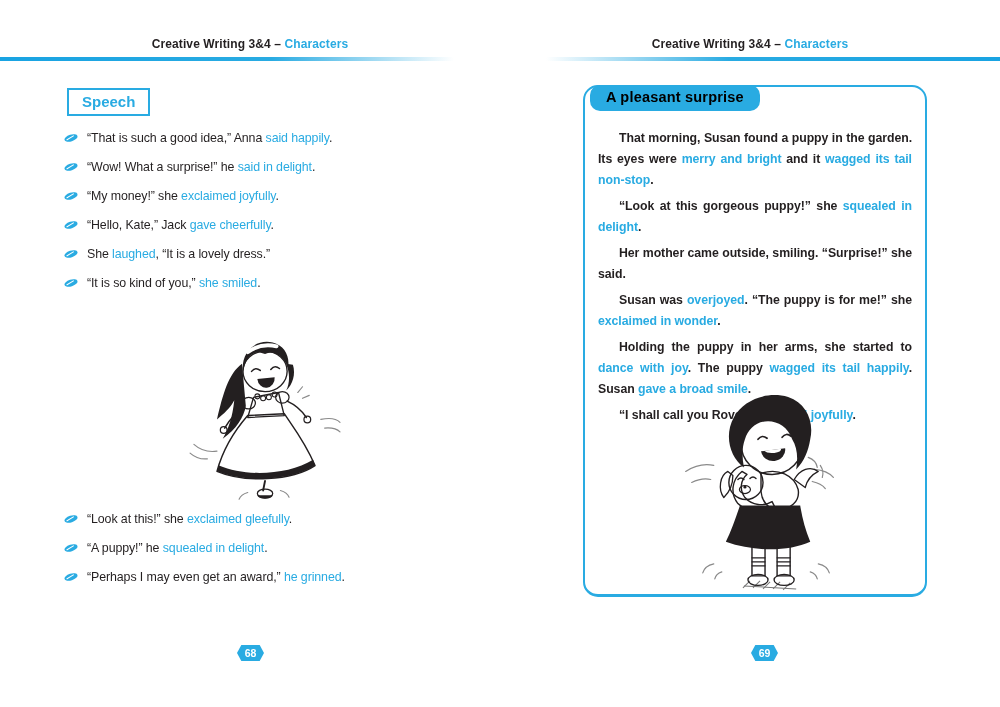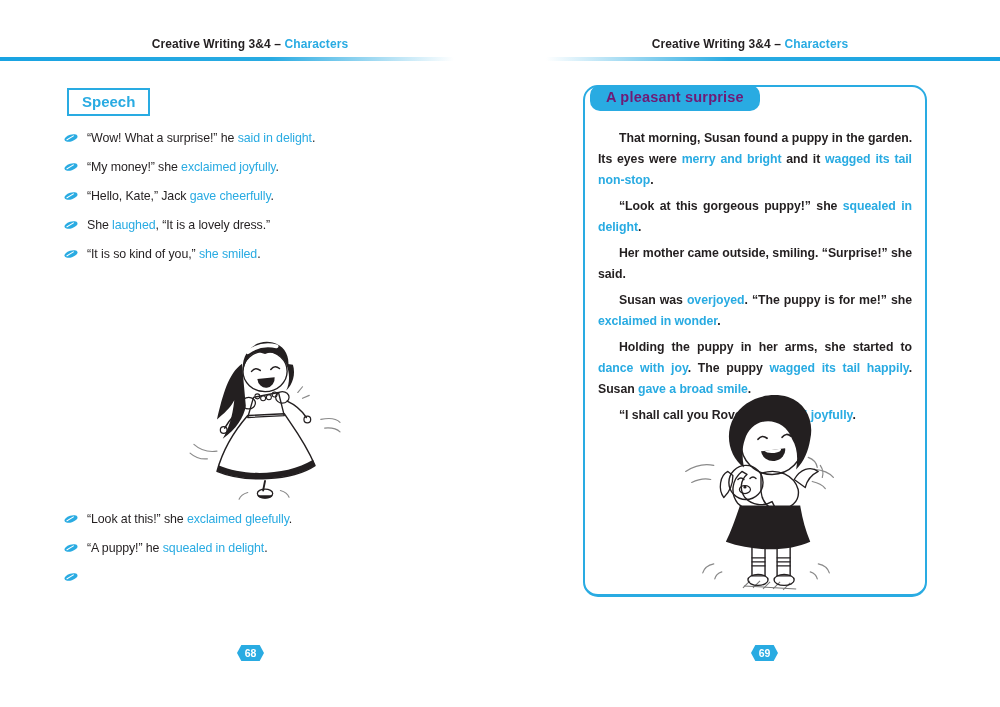--- a/index.html
+++ b/index.html
@@ -38,21 +38,21 @@
   .illus-left{ position:absolute; left:184px; top:331px; width:164px; height:173px; }
   .illus-right{ position:absolute; left:657px; top:379px; width:202px; height:216px; }
 
   
   .story-box{
     position:absolute; left:583px; top:85px; width:344px; height:512px;
     border:2px solid var(--blue); border-bottom-width:3px; border-radius:15px; background:#fff;
   }
   .story-title{
     position:absolute; top:-2px; left:5px;
-    background:var(--blue); color:#701a75; font-weight:bold; font-size:14.5px;
+    background:var(--blue); color:#000000; font-weight:bold; font-size:14.5px;
     padding:4px 16px 6px; border-radius:10px; letter-spacing:.2px;
   }
   .story-text{ position:absolute; top:41px; left:13px; right:13px;font-weight:bold; }
   .story-text p{
     margin:0 0 5px; text-align:justify; text-indent:21px;
     font-size:12.3px; line-height:21px; letter-spacing:-.05px;
   }
 
   
   .badge{
@@ -79,20 +79,27 @@
   <div class="half-header" style="left:500px">
     <span>Creative Writing 3&amp;4 –</span>
     <span class="sect">Characters</span>
   </div>
   <div class="rule rule-left"></div>
   <div class="rule rule-right"></div>
 
   <div class="speech-box">Speech</div>
 
   <ul class="bullets bullets-top">
+    <li class="bullet">
+      <svg class="bicon" viewBox="0 0 20 14">
+          <ellipse cx="10" cy="7" rx="8.5" ry="4.2" transform="rotate(-17 10 7)" fill="#29abe2"></ellipse>
+          <path d="M4.5 9.5 L13.5 4" stroke="#fff" stroke-width="1.3" fill="none"></path>
+        </svg>
+      <span><span>“That is such a good idea,” Anna </span><span class="hl">said happily</span><span>.</span></span>
+    </li>
     <li class="bullet">
       <svg class="bicon" viewBox="0 0 20 14">
           <ellipse cx="10" cy="7" rx="8.5" ry="4.2" transform="rotate(-17 10 7)" fill="#29abe2"></ellipse>
           <path d="M4.5 9.5 L13.5 4" stroke="#fff" stroke-width="1.3" fill="none"></path>
         </svg>
       <span><span>“Wow! What a surprise!” he </span><span class="hl">said in delight</span><span>.</span></span>
     </li>
     <li class="bullet">
       <svg class="bicon" viewBox="0 0 20 14">
           <ellipse cx="10" cy="7" rx="8.5" ry="4.2" transform="rotate(-17 10 7)" fill="#29abe2"></ellipse>
@@ -174,20 +181,21 @@
           <ellipse cx="10" cy="7" rx="8.5" ry="4.2" transform="rotate(-17 10 7)" fill="#29abe2"></ellipse>
           <path d="M4.5 9.5 L13.5 4" stroke="#fff" stroke-width="1.3" fill="none"></path>
         </svg>
       <span><span>“A puppy!” he </span><span class="hl">squealed in delight</span><span>.</span></span>
     </li>
     <li class="bullet">
       <svg class="bicon" viewBox="0 0 20 14">
           <ellipse cx="10" cy="7" rx="8.5" ry="4.2" transform="rotate(-17 10 7)" fill="#29abe2"></ellipse>
           <path d="M4.5 9.5 L13.5 4" stroke="#fff" stroke-width="1.3" fill="none"></path>
         </svg>
+      <span><span>“Perhaps I may even get an award,” </span><span class="hl">he grinned</span><span>.</span></span>
     </li>
   </ul>
 
   <div class="story-box">
     <div class="story-title">A pleasant surprise</div>
     <div class="story-text">
       <p><span>That morning, Susan found a puppy in the garden. Its eyes were </span><span class="hl">merry and bright</span><span> and it </span><span class="hl">wagged its tail non-stop</span><span>.</span></p>
       <p><span>“Look at this gorgeous puppy!” she </span><span class="hl">squealed in delight</span><span>.</span></p>
       <p><span>Her mother came outside, smiling. “Surprise!” she said.</span></p>
       <p><span>Susan was </span><span class="hl">overjoyed</span><span>. “The puppy is for me!” she </span><span class="hl">exclaimed in wonder</span><span>.</span></p>

